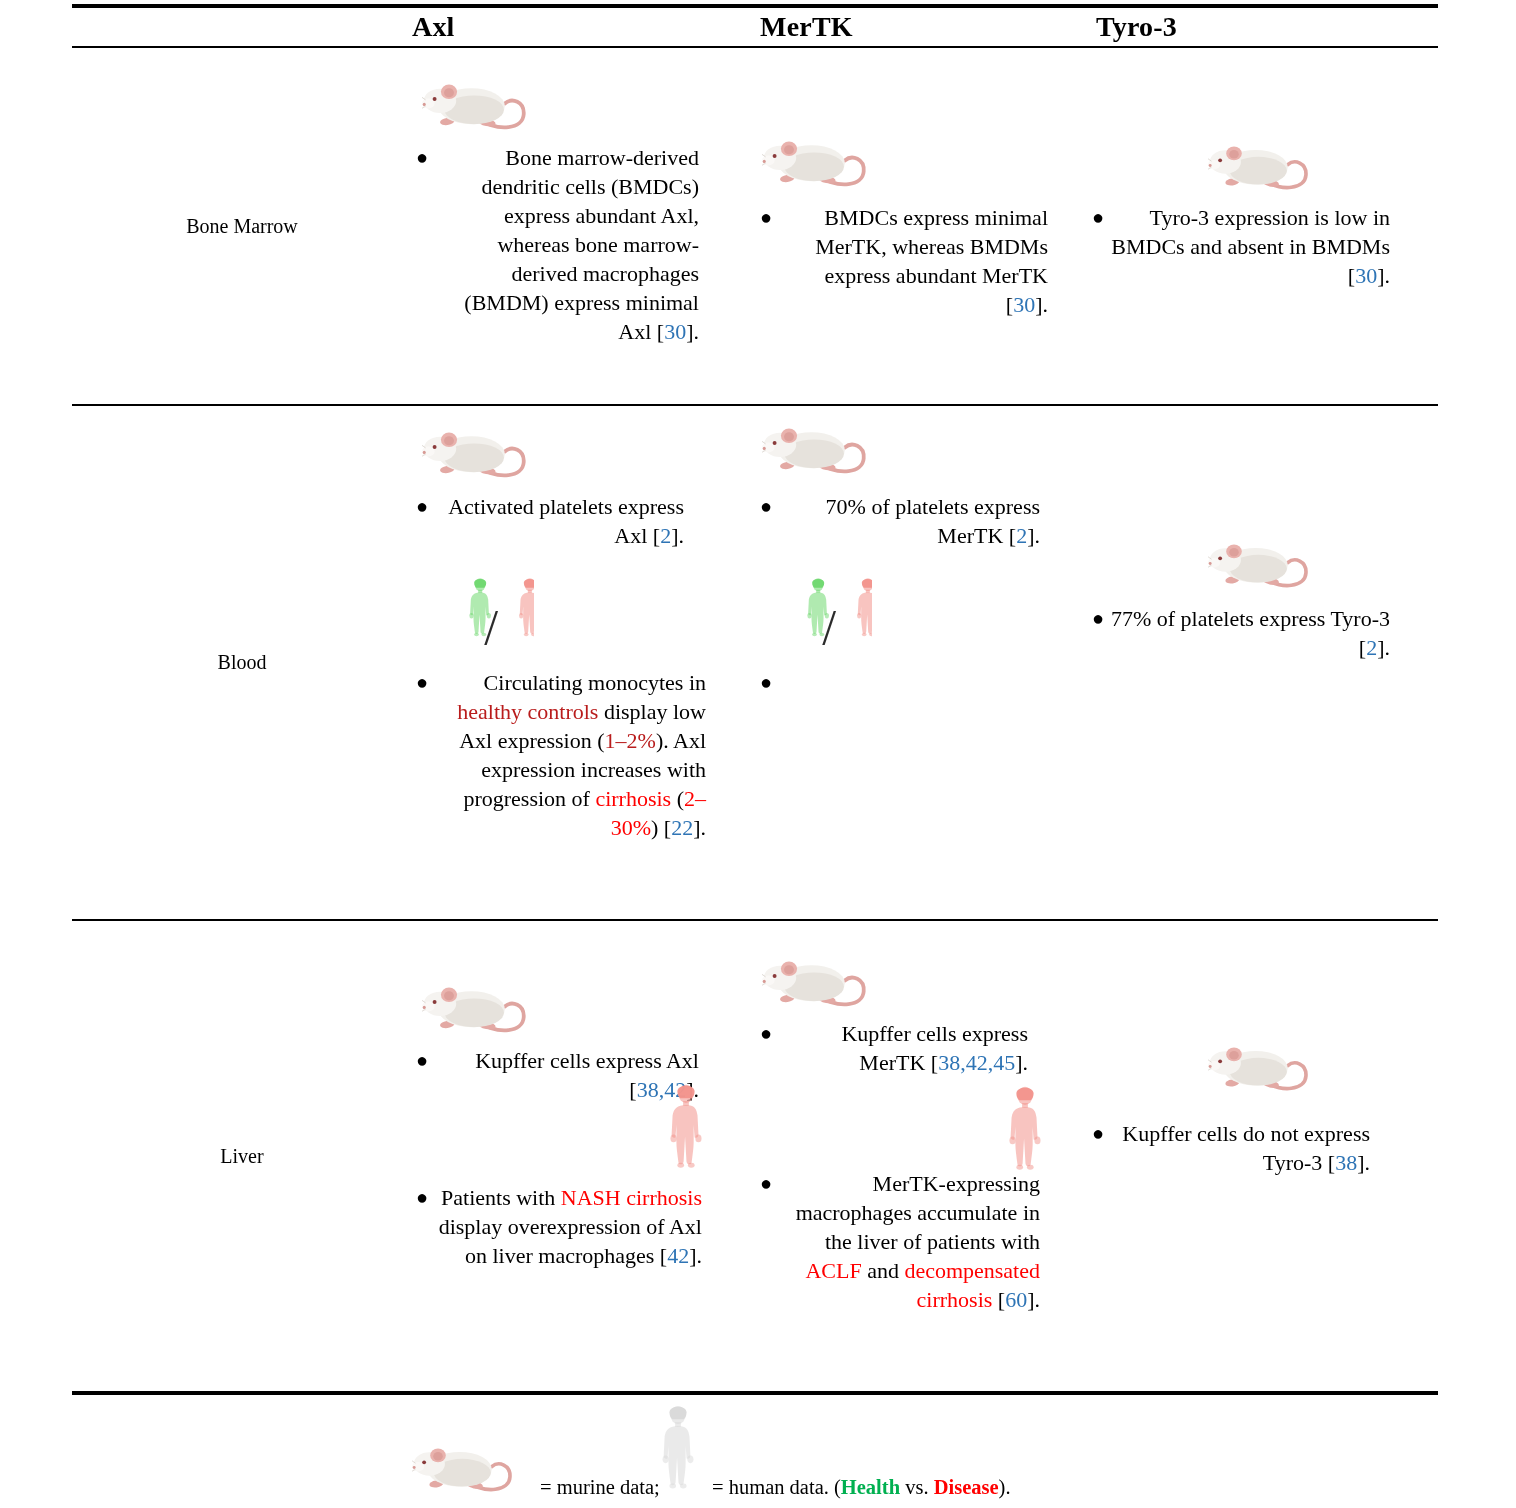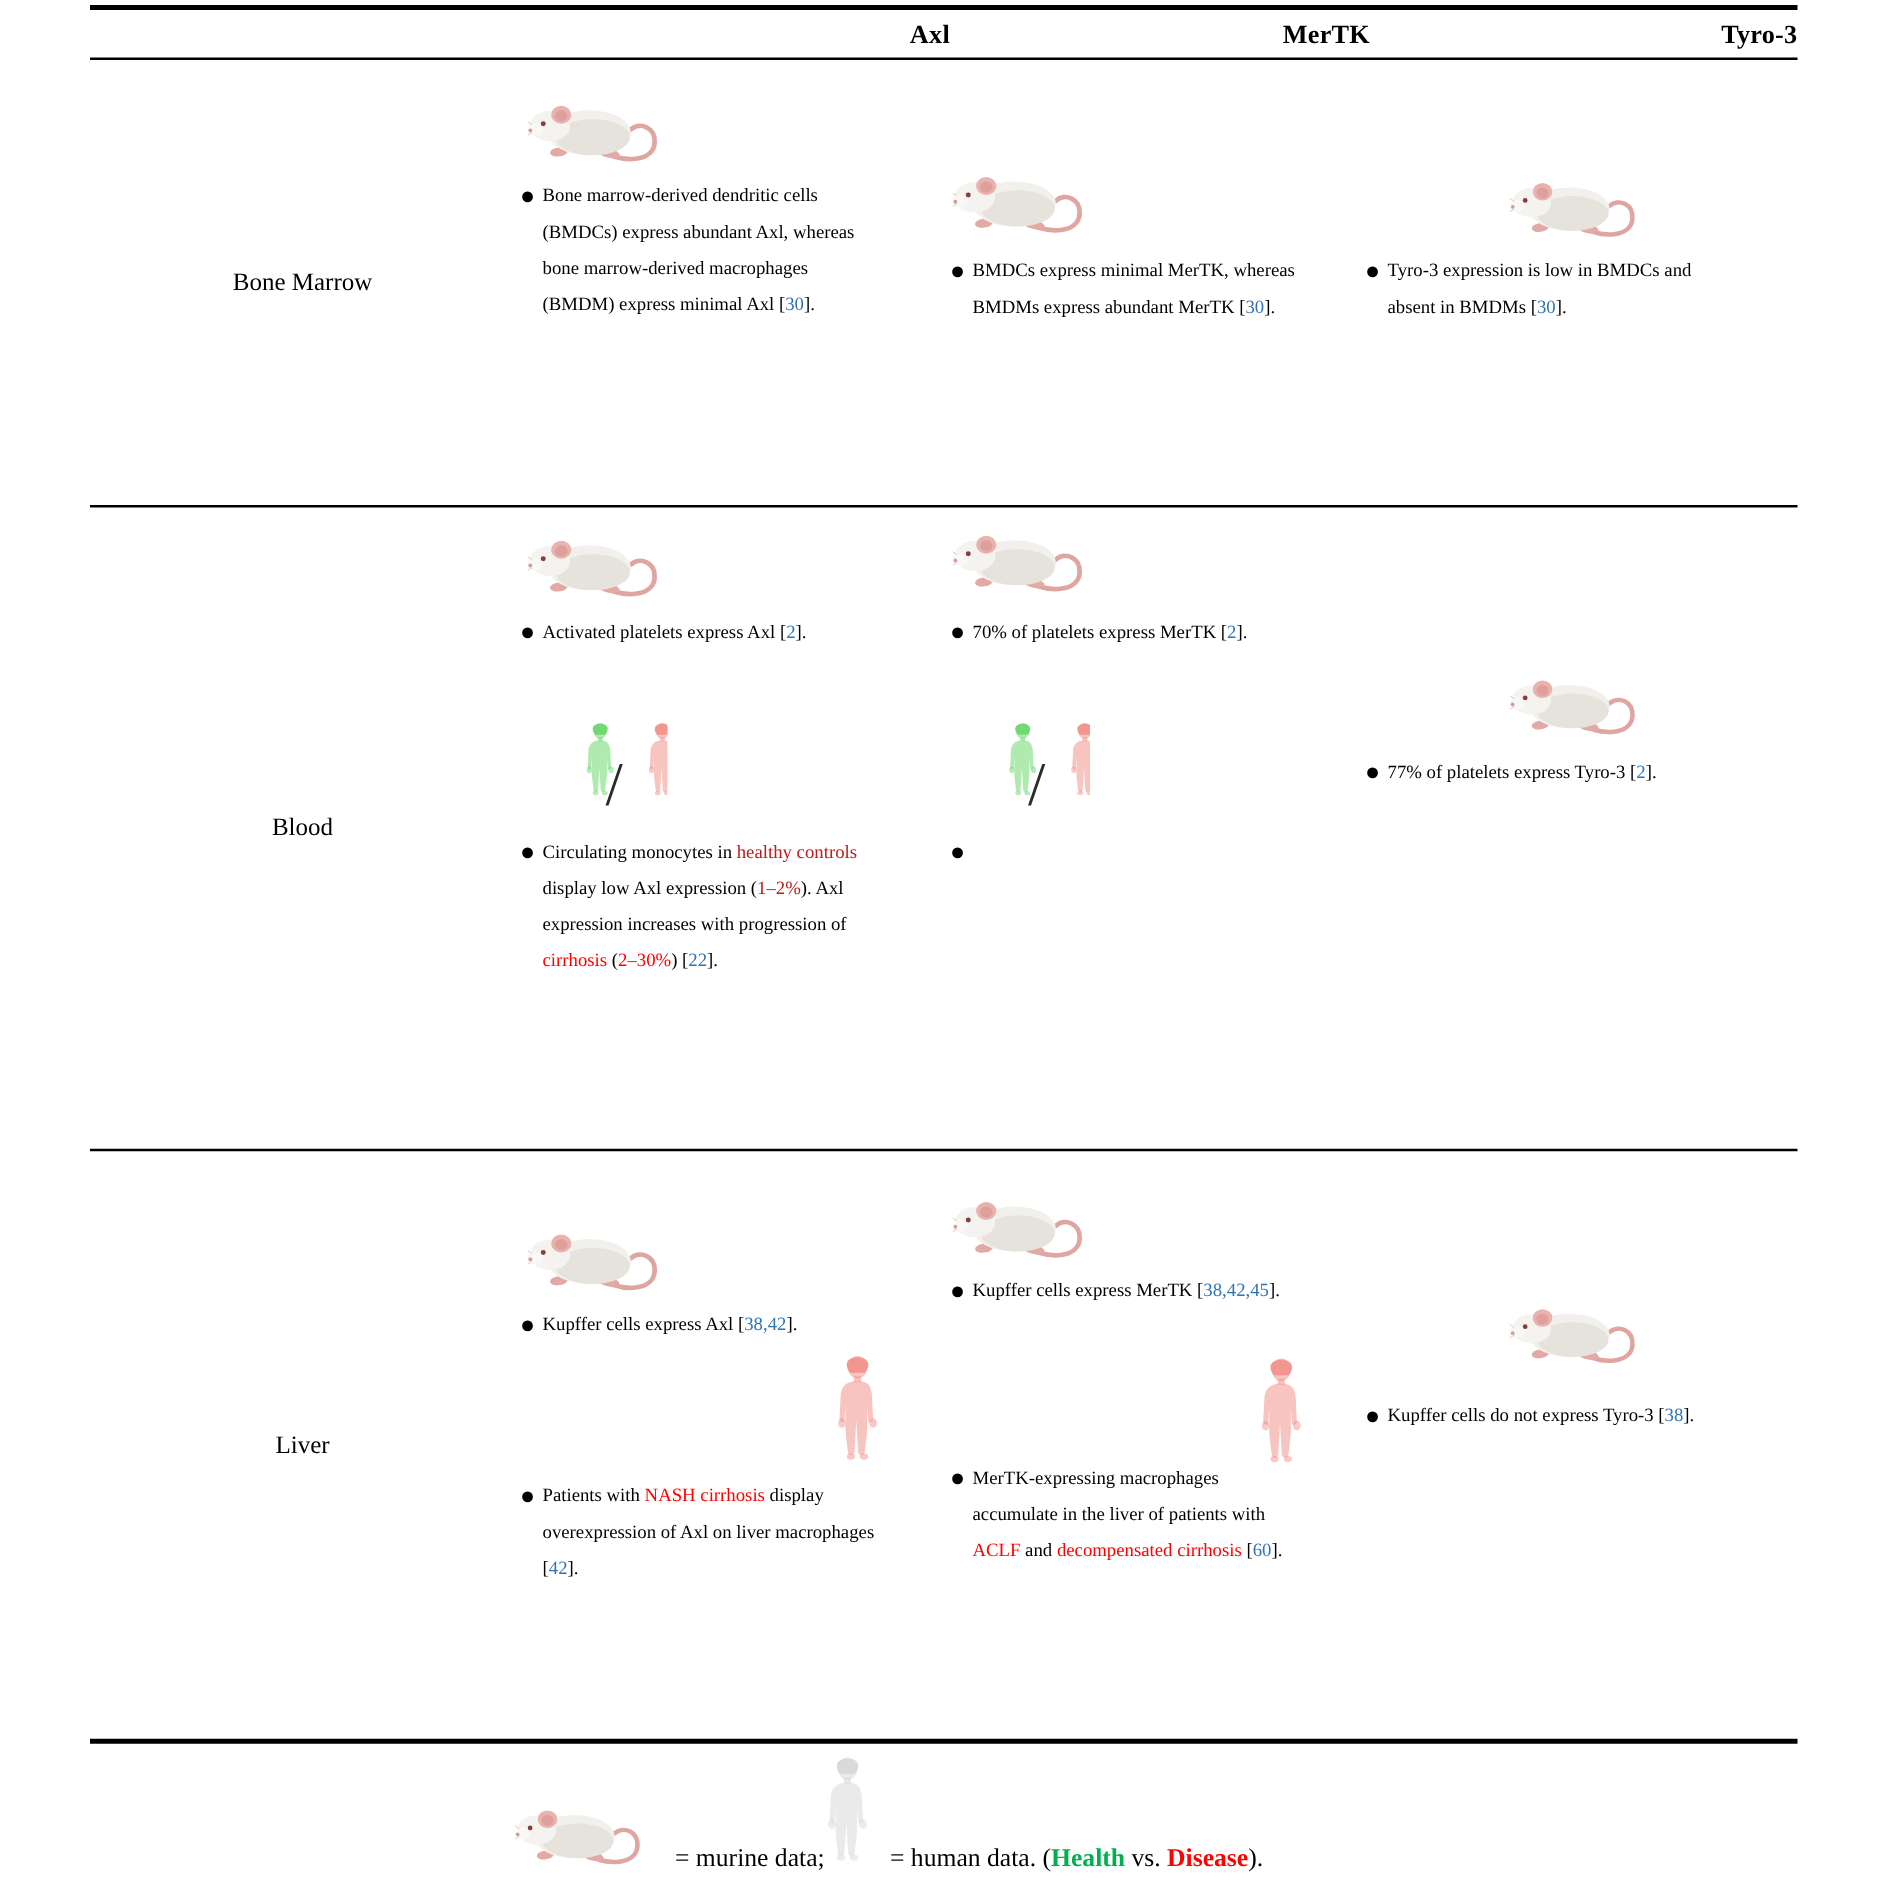--- a/index.html
+++ b/index.html
@@ -40,23 +40,23 @@
     display: flex;
     align-items: center;
     height: 38px;
   }
   .col-label   { width: 340px; flex: 0 0 340px; }
   .col-axl     { width: 348px; flex: 0 0 348px; }
   .col-mertk   { width: 336px; flex: 0 0 336px; }
   .col-tyro    { width: 342px; flex: 0 0 342px; }
 
   .header-cell {
-    text-align: right;
+    text-align: left;
     font-weight: bold;
-    font-size: 21px;
+    font-size: 28px;
     letter-spacing: 0.2px;
   }
 
   
   .body-row {
     display: flex;
     align-items: stretch;
   }
   .row-bone   { height: 356px; }
   .row-blood  { height: 513px; }
@@ -81,23 +81,23 @@
   }
   .bullet-dot {
     width: 22px;
     flex: 0 0 22px;
     font-size: 20px;
     line-height: 29px;
     text-align: left;
     padding-left: 4px;
   }
   .bullet-text {
-    font-size: 15px;
+    font-size: 22px;
     line-height: 29px;
-    text-align: left;
+    text-align: right;
   }
   .bullet-text .cite { color: #2E74B5; }
   .bullet-text .health { color: #b91c1c; }
   .bullet-text .disease { color: #FF0000; }
 
   
   .mouse-icon { position: absolute; }
   .human-icon { position: absolute; }
   .humanpair-icon { position: absolute; }
 

